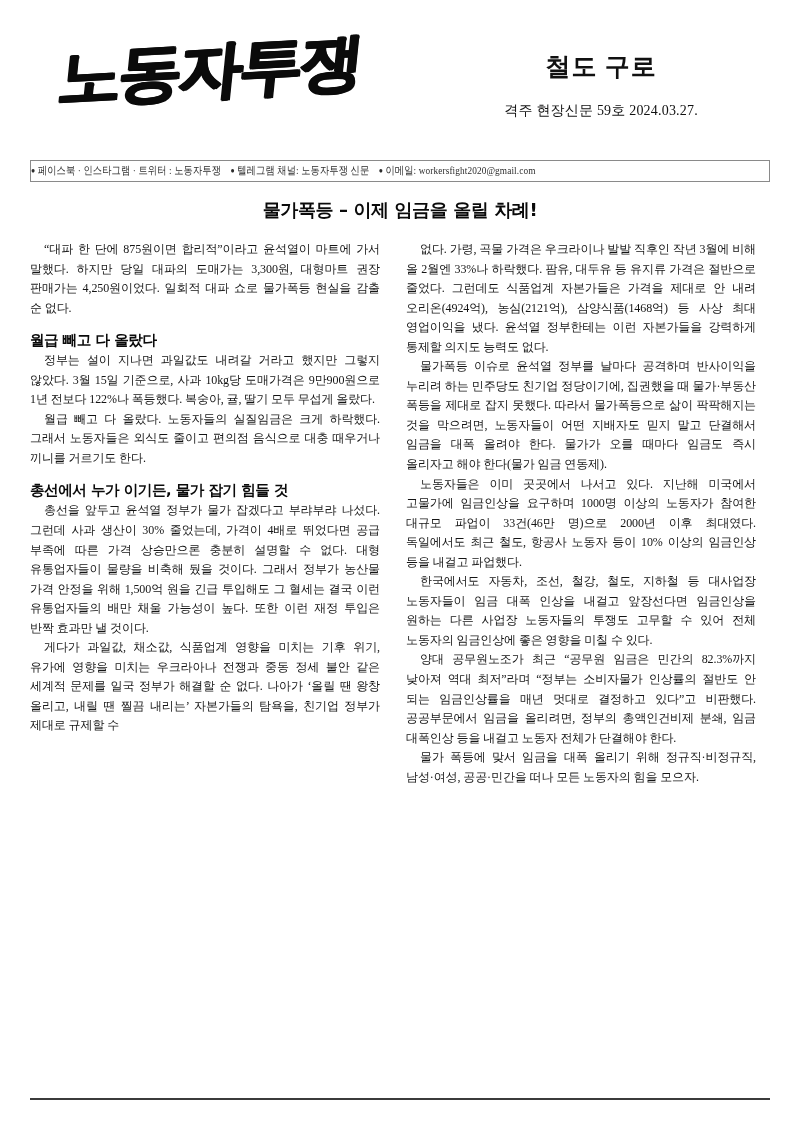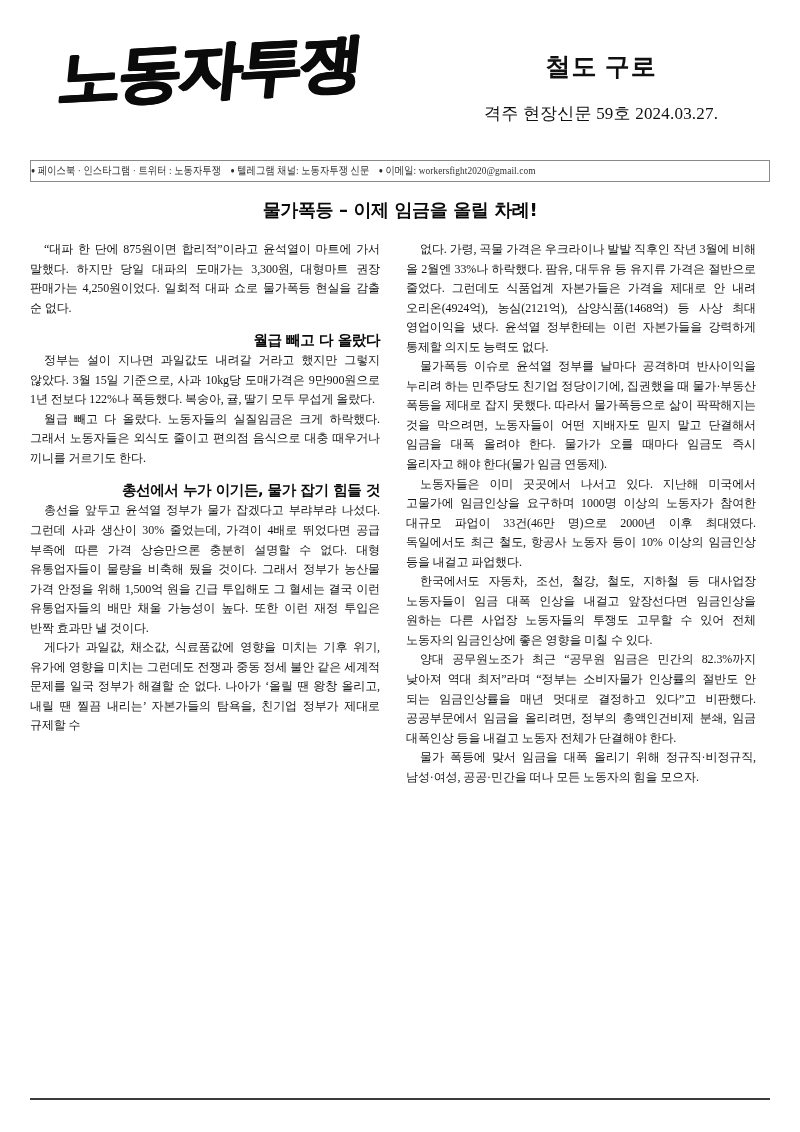--- a/index.html
+++ b/index.html
@@ -68,21 +68,21 @@
   .edition-title {
     font-size: 25px;
     font-weight: 700;
     letter-spacing: 1px;
     color: #111;
     line-height: 1.2;
   }
 
   .edition-sub {
     margin-top: 20px;
-    font-size: 17px;
+    font-size: 14px;
     letter-spacing: 0.2px;
     color: #111;
     white-space: nowrap;
   }
 
   
   .contact-bar {
     margin-top: 8px;
     border: 1px solid #8a8a8a;
     height: 20px;
@@ -124,21 +124,20 @@
     height: 858px;
   }
 
   .col {
     width: 350px;
     box-sizing: border-box;
   }
 
   .col p, .col h3 {
     margin: 0;
-    text-align: right;
   }
 
   .col p {
     font-size: 12px;
     line-height: 1.63;
     text-align: justify;
     text-justify: inter-character;
     text-indent: 14px;
     word-break: keep-all;
     letter-spacing: -0.1px;
@@ -201,21 +200,21 @@
 
   <div class="columns">
 
     <div class="col">
       <p>“대파 한 단에 875원이면 합리적”이라고 윤석열이 마트에 가서 말했다. 하지만 당일 대파의 도매가는 3,300원, 대형마트 권장 판매가는 4,250원이었다. 일회적 대파 쇼로 물가폭등 현실을 감출 순 없다.</p>
       <h3>월급 빼고 다 올랐다</h3>
       <p>정부는 설이 지나면 과일값도 내려갈 거라고 했지만 그렇지 않았다. 3월 15일 기준으로, 사과 10kg당 도매가격은 9만900원으로 1년 전보다 122%나 폭등했다. 복숭아, 귤, 딸기 모두 무섭게 올랐다.</p>
       <p>월급 빼고 다 올랐다. 노동자들의 실질임금은 크게 하락했다. 그래서 노동자들은 외식도 줄이고 편의점 음식으로 대충 때우거나 끼니를 거르기도 한다.</p>
       <h3>총선에서 누가 이기든, 물가 잡기 힘들 것</h3>
       <p>총선을 앞두고 윤석열 정부가 물가 잡겠다고 부랴부랴 나섰다. 그런데 사과 생산이 30% 줄었는데, 가격이 4배로 뛰었다면 공급 부족에 따른 가격 상승만으론 충분히 설명할 수 없다. 대형 유통업자들이 물량을 비축해 뒀을 것이다. 그래서 정부가 농산물 가격 안정을 위해 1,500억 원을 긴급 투입해도 그 혈세는 결국 이런 유통업자들의 배만 채울 가능성이 높다. 또한 이런 재정 투입은 반짝 효과만 낼 것이다.</p>
-      <p>게다가 과일값, 채소값, 식료품값에 영향을 미치는 기후 위기, 유가에 영향을 미치는 그런데도 전쟁과 중동 정세 불안 같은 세계적 문제를 일국 정부가 해결할 순 없다. 나아가 ‘올릴 땐 왕창 올리고, 내릴 땐 찔끔 내리는’ 자본가들의 탐욕을, 친기업 정부가 제대로 규제할 수</p>
+      <p>게다가 과일값, 채소값, 식품업계 영향을 미치는 기후 위기, 유가에 영향을 미치는 우크라아나 전쟁과 중동 정세 불안 같은 세계적 문제를 일국 정부가 해결할 순 없다. 나아가 ‘올릴 땐 왕창 올리고, 내릴 땐 찔끔 내리는’ 자본가들의 탐욕을, 친기업 정부가 제대로 규제할 수</p>
     </div>
 
     <div class="col">
       <p>없다. 가령, 곡물 가격은 우크라이나 발발 직후인 작년 3월에 비해 올 2월엔 33%나 하락했다. 팜유, 대두유 등 유지류 가격은 절반으로 줄었다. 그런데도 식품업계 자본가들은 가격을 제대로 안 내려 오리온(4924억), 농심(2121억), 삼양식품(1468억) 등 사상 최대 영업이익을 냈다. 윤석열 정부한테는 이런 자본가들을 강력하게 통제할 의지도 능력도 없다.</p>
       <p>물가폭등 이슈로 윤석열 정부를 날마다 공격하며 반사이익을 누리려 하는 민주당도 친기업 정당이기에, 집권했을 때 물가·부동산 폭등을 제대로 잡지 못했다. 따라서 물가폭등으로 삶이 팍팍해지는 것을 막으려면, 노동자들이 어떤 지배자도 믿지 말고 단결해서 임금을 대폭 올려야 한다. 물가가 오를 때마다 임금도 즉시 올리자고 해야 한다(물가 임금 연동제).</p>
       <p>노동자들은 이미 곳곳에서 나서고 있다. 지난해 미국에서 고물가에 임금인상을 요구하며 1000명 이상의 노동자가 참여한 대규모 파업이 33건(46만 명)으로 2000년 이후 최대였다. 독일에서도 최근 철도, 항공사 노동자 등이 10% 이상의 임금인상 등을 내걸고 파업했다.</p>
       <p>한국에서도 자동차, 조선, 철강, 철도, 지하철 등 대사업장 노동자들이 임금 대폭 인상을 내걸고 앞장선다면 임금인상을 원하는 다른 사업장 노동자들의 투쟁도 고무할 수 있어 전체 노동자의 임금인상에 좋은 영향을 미칠 수 있다.</p>
       <p>양대 공무원노조가 최근 “공무원 임금은 민간의 82.3%까지 낮아져 역대 최저”라며 “정부는 소비자물가 인상률의 절반도 안 되는 임금인상률을 매년 멋대로 결정하고 있다”고 비판했다. 공공부문에서 임금을 올리려면, 정부의 총액인건비제 분쇄, 임금 대폭인상 등을 내걸고 노동자 전체가 단결해야 한다.</p>
       <p>물가 폭등에 맞서 임금을 대폭 올리기 위해 정규직·비정규직, 남성·여성, 공공·민간을 떠나 모든 노동자의 힘을 모으자.</p>
     </div>

